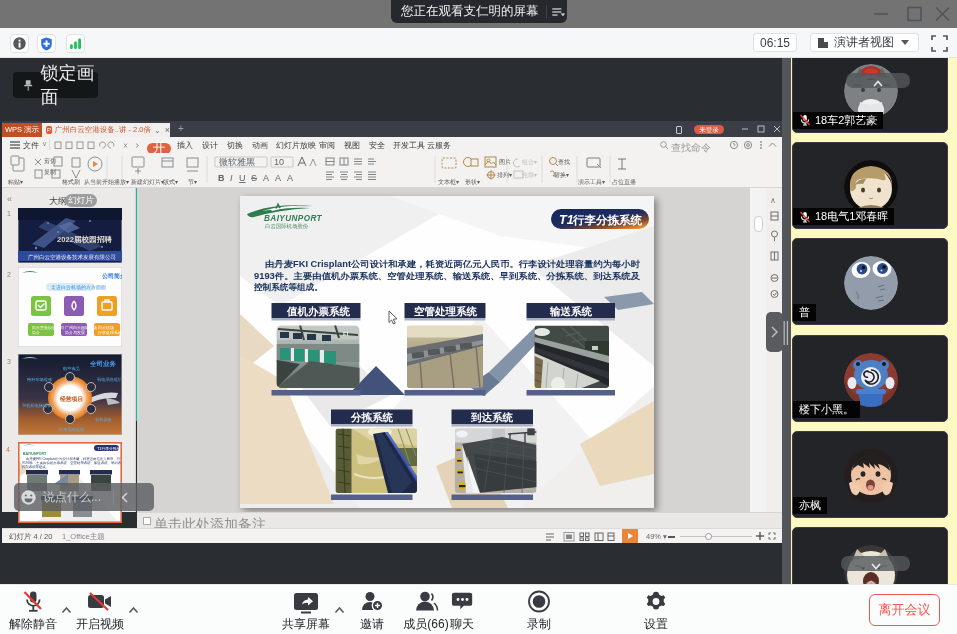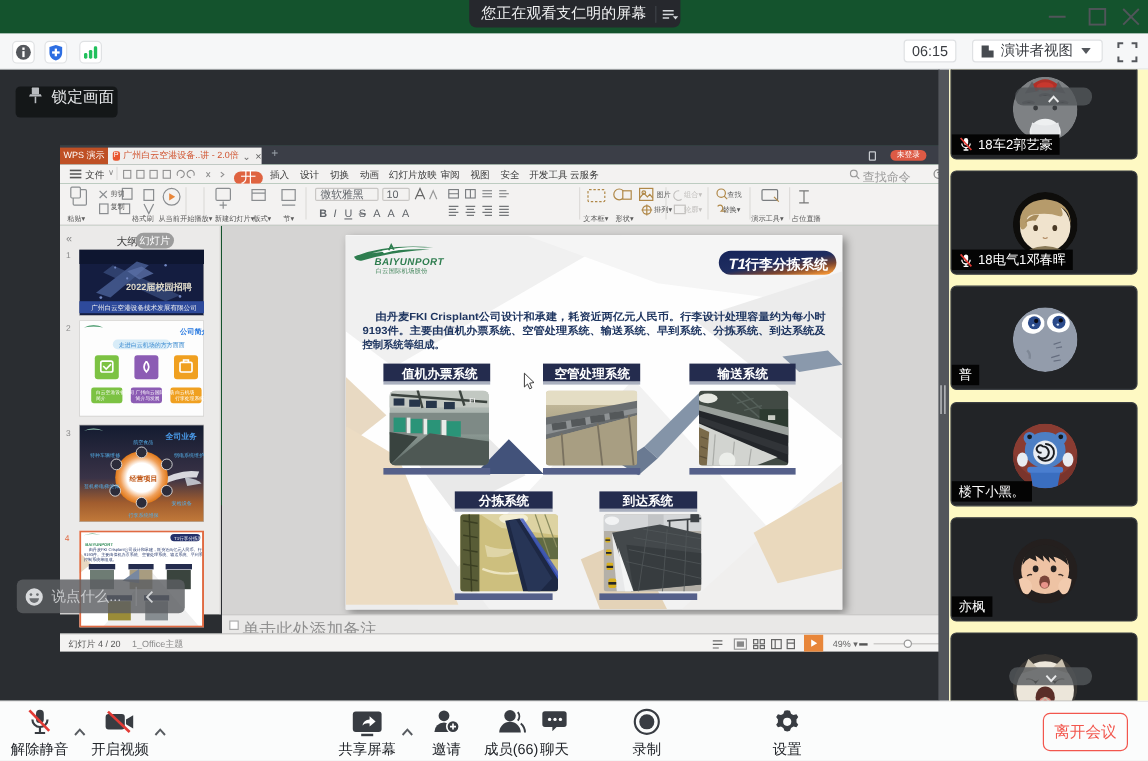--- a/index.html
+++ b/index.html
@@ -1,33 +1,33 @@
 <!DOCTYPE html>
 <html><head>
 <meta charset="utf-8">
 <style>
 *{margin:0;padding:0;box-sizing:border-box;}
 html,body{width:957px;height:634px;overflow:hidden;font-family:"Liberation Sans",sans-serif;}
 .abs{position:absolute;}
 #stage{position:relative;width:957px;height:634px;background:#fff;overflow:hidden;}
 
-#topbar{left:0;top:0;width:957px;height:28px;background:#14532d;}
+#topbar{left:0;top:0;width:957px;height:28px;background:#737373;}
 #titlepill{left:391px;top:0;width:176px;height:23px;background:#26282d;border-radius:0 0 6px 6px;display:flex;align-items:center;}
 #titlepill .tx{color:#f0f1f2;font-size:12.5px;margin-left:10px;white-space:nowrap;}
 #titlepill .sep{width:1px;height:14px;background:#3e4147;margin-left:7px;}
 
 #bar2{left:0;top:28px;width:957px;height:30px;background:#f6f7f8;border-bottom:1px solid #e2e4e6;}
 .sqbtn{position:absolute;top:6px;width:19px;height:19px;border:1px solid #e0e2e4;border-radius:4px;background:#fff;display:flex;align-items:center;justify-content:center;}
 #timebox{left:753px;top:5px;width:44px;height:19px;border:1px solid #dfe1e3;border-radius:3px;background:#fff;color:#3a3d42;font-size:12px;display:flex;align-items:center;justify-content:center;}
 #viewbox{left:810px;top:5px;width:109px;height:19px;border:1px solid #dfe1e3;border-radius:3px;background:#fff;color:#3a3d42;font-size:12px;display:flex;align-items:center;}
 
 #main{left:0;top:58px;width:783px;height:526px;background:#2a2d31;overflow:hidden;}
-#lockbtn{left:13px;top:14px;width:85px;height:26px;border-radius:4px;background:rgba(16,18,20,.82);display:flex;align-items:flex-start;color:#e8eaec;font-size:13px;}
-
-#wps{left:2px;top:63px;width:780px;height:300px;background:#14532d;font-family:"Liberation Sans",sans-serif;margin-left:48px;}
+#lockbtn{left:13px;top:14px;width:85px;height:26px;border-radius:4px;background:rgba(16,18,20,.82);display:flex;align-items:center;color:#e8eaec;font-size:18px;}
+
+#wps{left:2px;top:63px;width:780px;height:300px;background:#14b8a6;font-family:"Liberation Sans",sans-serif;}
 #wtab{left:0;top:0;width:780px;height:16px;background:#3b3e47;}
 #wmenu{left:0;top:16px;width:780px;height:16px;background:#f3f2f1;font-size:8px;color:#3b3b3b;}
 #wribbon{left:0;top:32px;width:780px;height:35px;background:#f3f2f1;border-bottom:1px solid #d8d6d4;}
 #wthumbs{left:0;top:67px;width:134px;height:324px;background:#ebeae9;border-right:1px solid #d6d4d2;}
 #wcanvas{left:135px;top:67px;width:613px;height:324px;background:#d5d4d3;}
 #wslide{left:238px;top:75px;width:414px;height:312px;background:#fff;box-shadow:3px 3px 7px rgba(0,0,0,.4);overflow:hidden;}
 #wnotes{left:135px;top:391px;width:645px;height:16px;background:#e9e8e7;border-top:1px solid #d8d6d4;color:#909090;font-size:14px;}
 #wstatus{left:0;top:407px;width:780px;height:15px;background:#f4f3f2;border-top:1px solid #dddbd9;color:#555;font-size:7.5px;}
 #wscroll{left:748px;top:67px;width:16px;height:324px;background:#f4f3f3;}
 #wside{left:764px;top:67px;width:16px;height:324px;background:#f0efee;}

